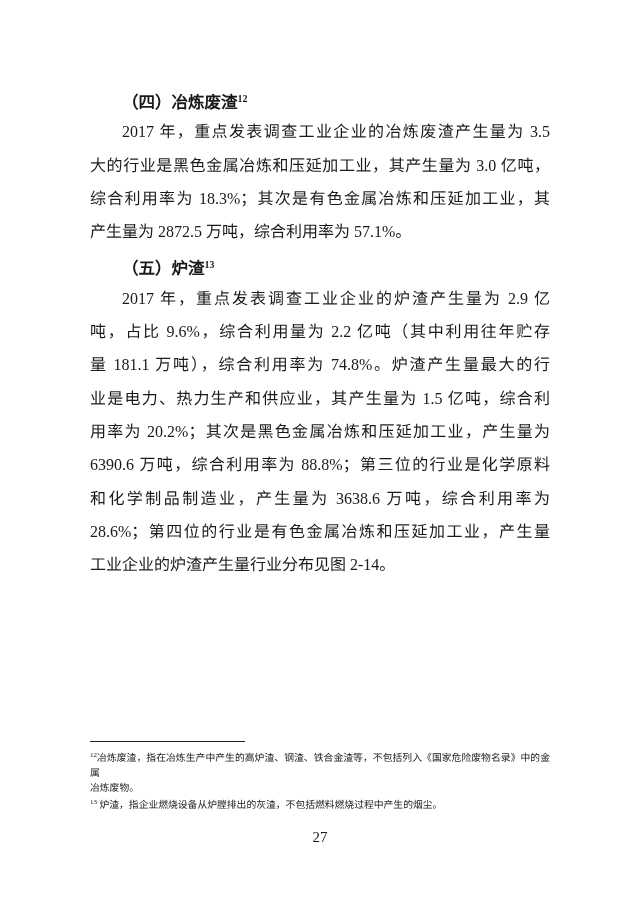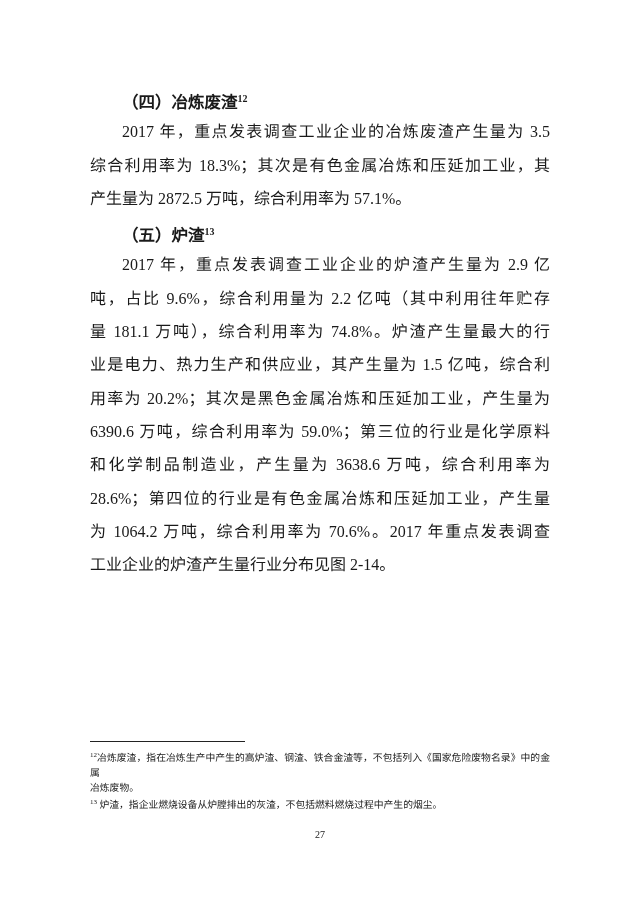--- a/index.html
+++ b/index.html
@@ -68,43 +68,43 @@
   .fn-line sup {
     font-size: 7px;
     vertical-align: 3.5px;
   }
   .page-number {
     position: absolute;
     left: 0;
     top: 825px;
     width: 100%;
     text-align: center;
-    font-size: 10px;
+    font-size: 15px;
     color: #1a1a1a;
   }
 </style>
 </head>
 <body>
 
 <div class="page">
   <main class="doc-body" id="doc-body">
       <div class="sec-heading"><span>（四）冶炼废渣</span><sup>12</sup></div>
       <div class="body-line para-first">2017 年，重点发表调查工业企业的冶炼废渣产生量为 3.5</div>
+      <div class="body-line">大的行业是黑色金属冶炼和压延加工业，其产生量为 3.0 亿吨，</div>
       <div class="body-line">综合利用率为 18.3%；其次是有色金属冶炼和压延加工业，其</div>
       <div class="body-line para-end">产生量为 2872.5 万吨，综合利用率为 57.1%。</div>
       <div class="sec-heading"><span>（五）炉渣</span><sup>13</sup></div>
       <div class="body-line para-first">2017 年，重点发表调查工业企业的炉渣产生量为 2.9 亿</div>
       <div class="body-line">吨，占比 9.6%，综合利用量为 2.2 亿吨（其中利用往年贮存</div>
       <div class="body-line">量 181.1 万吨），综合利用率为 74.8%。炉渣产生量最大的行</div>
       <div class="body-line">业是电力、热力生产和供应业，其产生量为 1.5 亿吨，综合利</div>
       <div class="body-line">用率为 20.2%；其次是黑色金属冶炼和压延加工业，产生量为</div>
-      <div class="body-line">6390.6 万吨，综合利用率为 59.0%；第三位的行业是化学原料</div>
+      <div class="body-line">6390.6 万吨，综合利用率为 88.8%；第三位的行业是化学原料</div>
       <div class="body-line">和化学制品制造业，产生量为 3638.6 万吨，综合利用率为</div>
       <div class="body-line">28.6%；第四位的行业是有色金属冶炼和压延加工业，产生量</div>
-      <div class="body-line">为 1064.2 万吨，综合利用率为 70.6%。2017 年重点发表调查</div>
       <div class="body-line para-end">工业企业的炉渣产生量行业分布见图 2-14。</div>
     </main>
 
   <div class="footnote-area">
     <div class="footnote-rule"></div>
     <div id="footnote-list">
         <div class="footnote">
           <div class="fn-line"><sup>12</sup>冶炼废渣，指在冶炼生产中产生的高炉渣、钢渣、铁合金渣等，不包括列入《国家危险废物名录》中的金属</div>
           <div class="fn-line fn-last">冶炼废物。</div>
         </div>

